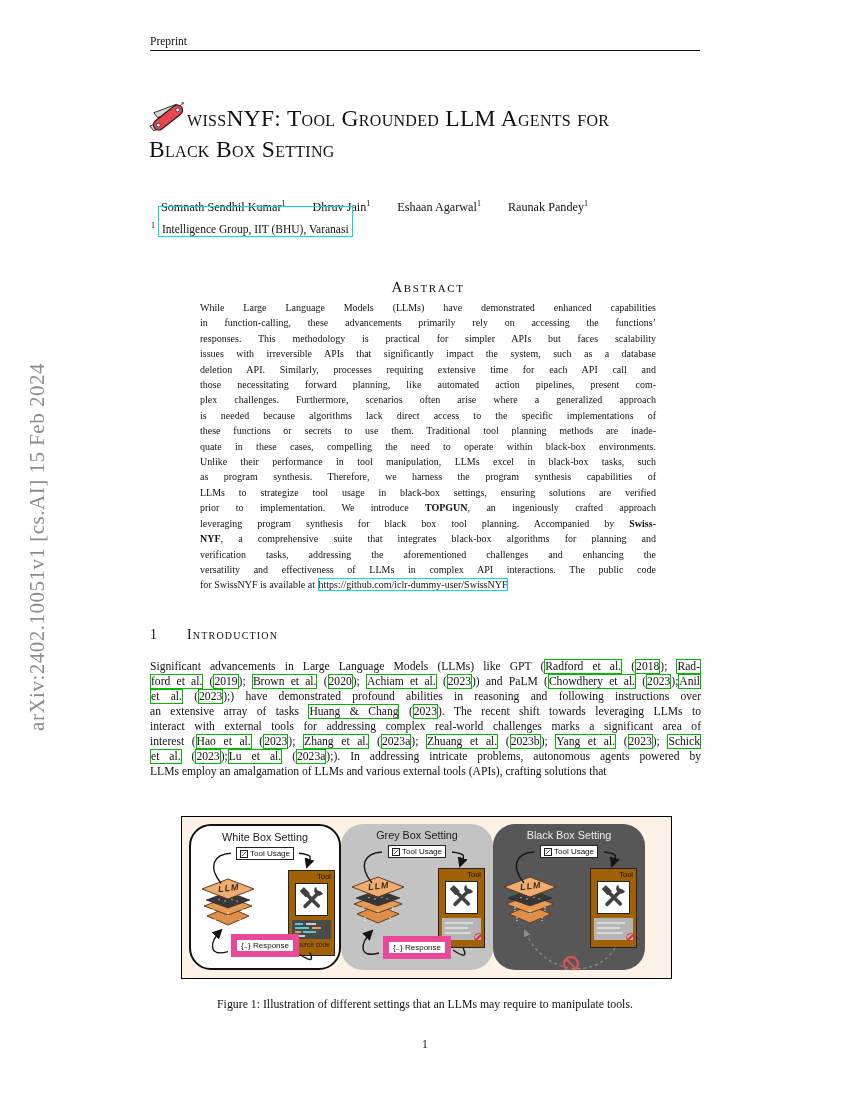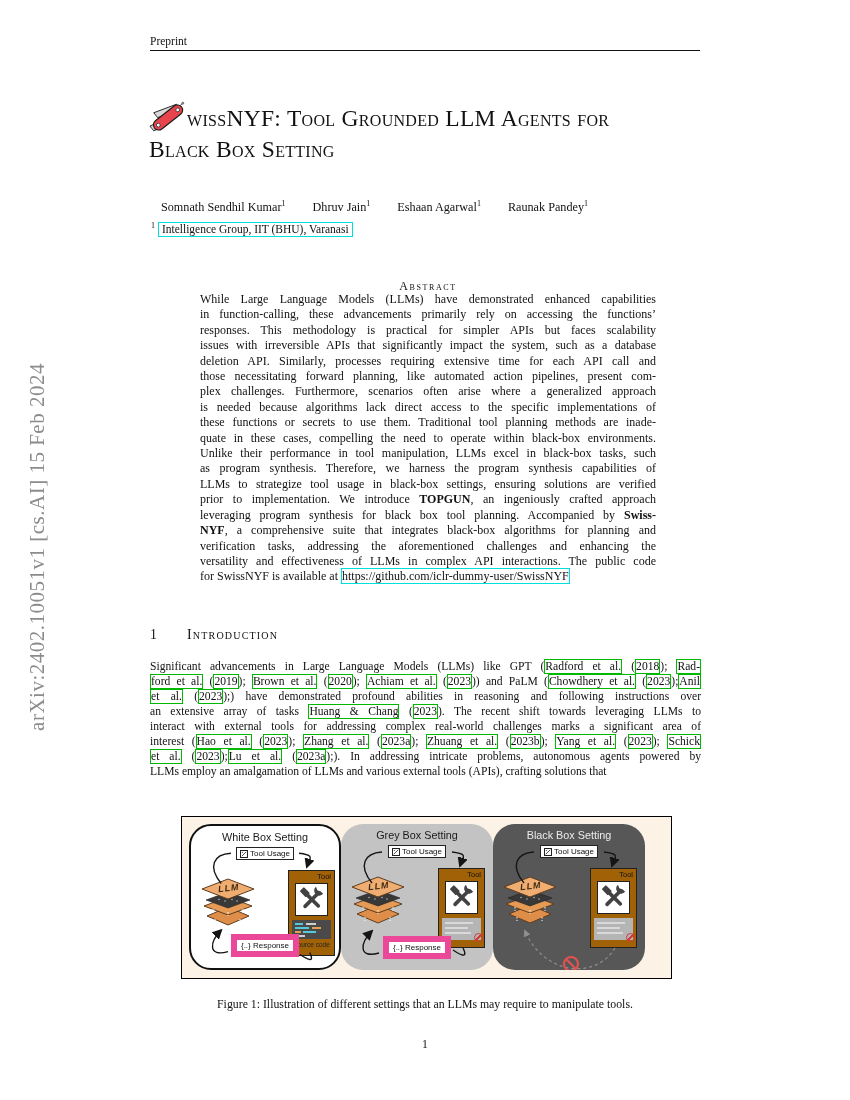--- a/index.html
+++ b/index.html
@@ -17,25 +17,25 @@
         letter-spacing:0.3px;}
   .title .sc{font-variant:small-caps;}
   .t1{display:flex;align-items:center;gap:1px;}
   .knife{width:38px;height:33px;flex:0 0 auto;margin-right:-1px;}
   
   .authors{position:absolute;top:199px;left:161px;width:560px;font-size:12.2px;font-weight:normal;}
   .author{margin-right:27px;}
   .authors sup,.affil sup{font-size:8px;}
   
   .affil{position:absolute;top:221px;left:151px;font-size:11.5px;}
-  .cyanbox{border:1.6px solid #00dede;padding:0px 3px 1px 3px;}
+  .cyanbox{border:1.6px solid #00dede;padding:16px 3px 1px 3px;}
   
   .abs-head{position:absolute;top:279px;left:200px;width:456px;text-align:center;
-        font-variant:small-caps;font-size:12px;letter-spacing:1.6px;}
-  .abstract{position:absolute;top:292px;left:200px;width:456px;font-size:12px;line-height:15.4px;}
+        font-variant:small-caps;font-size:15px;letter-spacing:1.6px;}
+  .abstract{position:absolute;top:300px;left:200px;width:456px;font-size:10px;line-height:15.4px;}
   .intro{position:absolute;top:659px;left:150px;width:551px;font-size:11.6px;line-height:15.0px;}
   .line{width:100%;}
   .jl{text-align:justify;text-align-last:justify;}
   .ll{text-align:left;}
   .seg-b{font-weight:bold;}
   .seg-g{border:1.2px solid #00b800;}
   .seg-c{border:1.6px solid #00dede;}
   
   .sec-head{position:absolute;top:627px;left:150px;font-size:13.8px;}
   .sec-head .num{display:inline-block;width:37px;}

